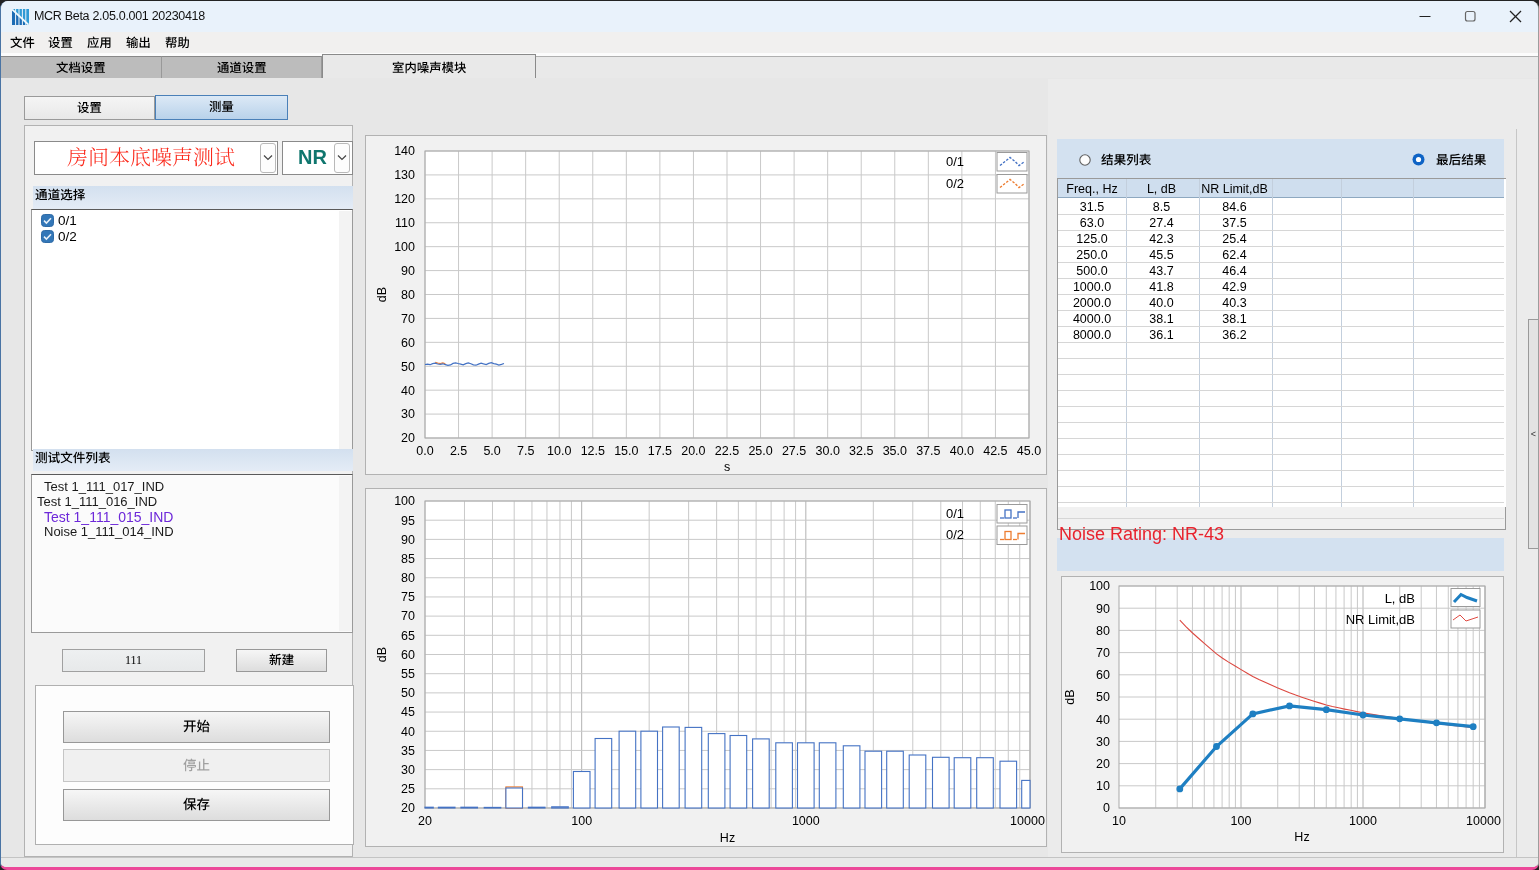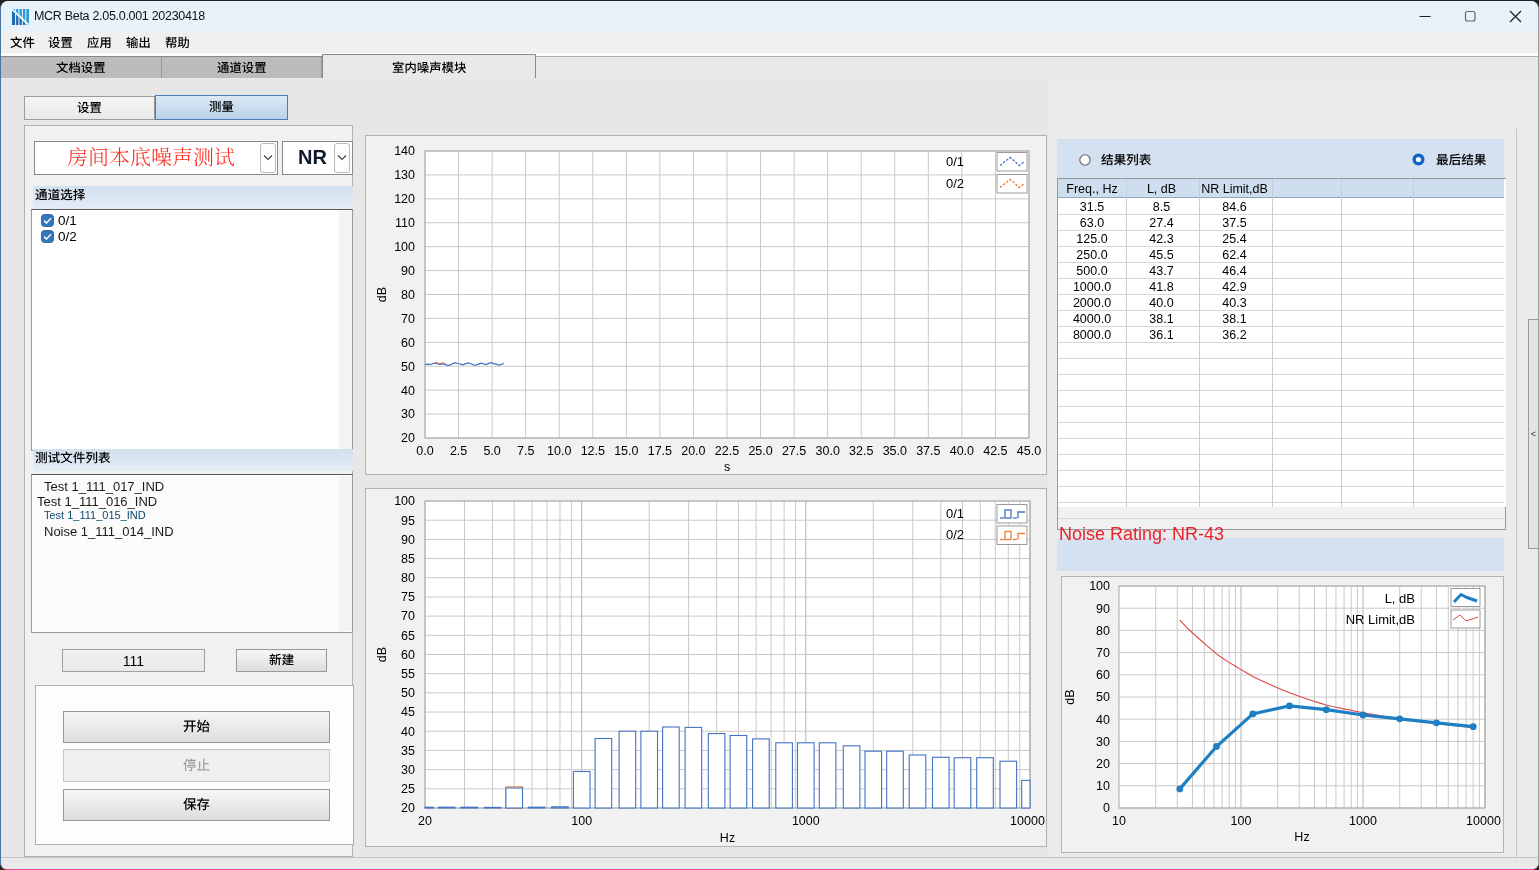--- a/index.html
+++ b/index.html
@@ -1,19 +1,19 @@
 <!DOCTYPE html>
 <html><head><meta charset="utf-8"><style>
 html,body{margin:0;padding:0;background:#232323;width:1539px;height:870px;overflow:hidden}
 *{box-sizing:border-box}
 body{font-family:"Liberation Sans",sans-serif;-webkit-font-smoothing:antialiased}
 .ab{position:absolute}
 .cj{display:inline-block;vertical-align:middle}
 .tc{font-size:12.5px;color:#000;white-space:nowrap}
-#win{position:absolute;left:0;top:1px;width:1539px;height:869px;background:#e7e7e7;border-radius:8px 8px 7px 7px;overflow:hidden;border-left:1px solid #4a74a4;border-right:1px solid #9d9d9d;border-bottom:1px solid #ec4899}
+#win{position:absolute;left:0;top:1px;width:1539px;height:869px;background:#e7e7e7;border-radius:8px 8px 7px 7px;overflow:hidden;border-left:1px solid #4a74a4;border-right:1px solid #9d9d9d;border-bottom:3px solid #ec4899}
 .panelbox{border:1px solid #b2b2b2;background:#f1f1f1}
 .btn{background:linear-gradient(#f6f6f6,#dddddd);border:1px solid #989898;display:flex;align-items:center;justify-content:center}
 </style></head><body>
 <div id="win">
 <div class="ab" style="left:0;top:0;width:1539px;height:31px;background:#e9f2fb"></div>
     <svg class="ab" style="left:11px;top:8px" width="17" height="16" viewBox="0 0 17 16">
 <rect x="0.5" y="0" width="16.5" height="16" fill="#2e9ad5"></rect>
 <polygon points="0,1.2 14.8,16 0,16" fill="#1d6cb4"></polygon>
 <g stroke="#eef4fa" stroke-width="1">
 <line x1="3.6" y1="0" x2="3.6" y2="16"></line>
@@ -125,21 +125,21 @@
           <path transform="translate(5000,0)" d="M178 464V317C178 185 161 47 42 -66L55 -79C181 8 218 126 228 232H762V168H770C788 168 816 180 817 187V426C833 429 849 437 855 444L785 498L754 464H243L178 494ZM231 261 232 317V434H473V261ZM526 261V434H762V261ZM471 835V730H62L71 700H471V584H121L130 555H873C887 555 896 560 899 570C867 600 817 639 817 639L772 584H525V700H910C924 700 934 705 937 716C902 746 850 784 850 784L803 730H525V799C549 802 560 812 562 826Z"></path>
           <path transform="translate(6000,0)" d="M535 622 447 645C446 246 450 68 229 -61L243 -79C500 42 491 237 498 600C521 600 532 610 535 622ZM495 179 483 171C533 128 593 51 608 -7C670 -51 710 88 495 179ZM314 793V198H322C348 198 364 210 364 215V735H589V218H596C618 218 639 231 639 236V731C661 733 672 740 680 747L613 800L585 765H376ZM946 806 859 816V16C859 0 854 -6 836 -6C818 -6 727 2 727 2V-14C766 -18 790 -26 803 -35C816 -45 821 -60 823 -76C901 -68 909 -37 909 10V780C933 783 943 792 946 806ZM809 691 724 701V140H734C752 140 773 153 773 161V665C798 668 806 677 809 691ZM98 201C87 201 57 201 57 201V179C77 177 90 175 103 166C123 151 129 74 116 -26C117 -56 126 -75 143 -75C174 -75 191 -50 193 -10C197 71 171 120 170 163C169 187 175 217 182 248C192 293 254 514 285 635L266 638C134 257 134 257 121 223C113 201 109 201 98 201ZM51 600 41 592C77 564 121 511 134 471C194 433 234 554 51 600ZM118 827 108 817C151 790 202 737 217 693C281 656 315 788 118 827Z"></path>
           <path transform="translate(7000,0)" d="M791 805 780 798C810 766 845 711 855 670C909 629 959 739 791 805ZM110 832 97 825C140 778 195 698 210 639C270 597 311 725 110 832ZM221 530C240 534 253 541 257 548L199 597L170 566H42L51 536H169V81C169 64 165 58 136 44L172 -27C181 -24 193 -12 198 6C267 76 328 147 360 184L349 196C304 159 259 122 221 93ZM597 459 559 412H318L326 382H461V96C390 76 331 61 297 54L331 -9C339 -6 347 2 350 14C490 64 597 108 675 139L670 155L514 111V382H641C655 382 664 387 666 398C639 425 597 459 597 459ZM887 651 844 598H718C717 660 717 724 718 789C742 792 752 803 753 816L659 828C659 748 660 671 662 598H304L312 568H664C676 288 719 72 855 -33C891 -65 944 -88 963 -62C969 -52 967 -39 942 -7L956 140L944 142C933 101 919 56 908 31C900 11 896 10 881 23C762 112 727 321 719 568H940C954 568 964 573 967 584C936 613 887 651 887 651Z"></path>
         </g>
       </svg></div>
     <div class="ab" style="left:259px;top:142px;width:16px;height:30px;background:#fdfdfd;border:1px solid #b9b9b9;border-radius:3px"></div>
     <svg class="ab" style="left:262px;top:153px" width="10" height="8">
       <path d="M1 1.5 L5 5.5 L9 1.5" fill="none" stroke="#444" stroke-width="1.2"></path>
     </svg>
     <div class="ab" style="left:281px;top:140px;width:71px;height:34px;background:#fff;border:1px solid #8a8a8a"></div>
-    <div class="ab" style="left:297px;top:145px;font-size:20px;font-weight:600;color:#0f172a">NR</div>
+    <div class="ab" style="left:297px;top:145px;font-size:20px;font-weight:600;color:#0f766e">NR</div>
     <div class="ab" style="left:333px;top:142px;width:16px;height:30px;background:#fdfdfd;border:1px solid #b9b9b9;border-radius:3px"></div>
     <svg class="ab" style="left:336px;top:153px" width="10" height="8">
       <path d="M1 1.5 L5 5.5 L9 1.5" fill="none" stroke="#444" stroke-width="1.2"></path>
     </svg>
     <div class="ab" style="left:32px;top:185px;width:320px;height:23px;background:linear-gradient(#d3e0ef,#e4ecf6)"></div>
     <div class="ab" style="left:34px;top:184.8px"><svg class="cj" width="50.4" height="14.6" viewBox="0 0 50.4 14.6">
         <g fill="#000" transform="translate(0,11.28) scale(0.01260,-0.01260)">
           <path transform="translate(0,0)" d="M57 750C116 698 193 625 229 579L298 643C260 688 180 758 121 806ZM264 466H38V378H173V113C130 94 81 53 33 3L91 -76C139 -12 187 47 221 47C243 47 276 14 317 -9C387 -51 469 -62 593 -62C701 -62 873 -57 946 -52C947 -27 961 15 971 39C868 27 709 19 596 19C485 19 398 25 332 65C302 84 282 100 264 111ZM366 810V736H759C725 710 685 684 646 664C598 685 548 705 505 720L445 668C499 647 562 620 618 593H362V75H451V234H596V79H681V234H831V164C831 152 828 148 815 147C804 147 765 147 724 148C735 127 745 96 749 72C813 72 856 73 885 86C914 99 922 120 922 162V593H789L790 594C772 604 750 616 726 627C797 668 868 719 920 769L863 815L844 810ZM831 523V449H681V523ZM451 381H596V305H451ZM451 449V523H596V449ZM831 381V305H681V381Z"></path>
           <path transform="translate(1000,0)" d="M56 760C108 708 170 636 197 590L274 642C245 689 181 758 129 806ZM471 364H778V293H471ZM471 230H778V158H471ZM471 498H778V427H471ZM382 566V89H871V566H636C647 588 658 614 669 640H950V717H773C795 748 819 784 841 818L750 844C734 807 704 755 678 717H503L557 741C544 771 513 817 487 850L407 817C430 787 454 747 468 717H312V640H567C561 616 554 589 547 566ZM269 486H48V398H178V103C134 85 83 47 35 0L92 -79C141 -19 192 36 228 36C252 36 284 8 328 -16C400 -54 486 -66 605 -66C702 -66 871 -60 941 -55C943 -29 957 13 967 37C870 25 719 17 608 17C500 17 411 24 345 59C312 76 289 93 269 103Z"></path>
           <path transform="translate(2000,0)" d="M53 760C110 711 178 641 207 593L284 652C252 700 184 767 125 813ZM436 814C412 726 370 638 316 580C338 570 377 545 394 530C417 558 440 592 460 631H598V497H319V414H492C477 298 439 210 294 159C315 141 341 105 352 81C520 148 569 263 587 414H674V207C674 118 692 90 776 90C792 90 848 90 865 90C932 90 956 123 966 253C939 259 900 274 882 290C880 191 875 178 855 178C843 178 800 178 791 178C770 178 767 181 767 207V414H954V497H692V631H913V711H692V840H598V711H497C508 738 517 766 525 794ZM260 460H51V372H169V89C127 67 82 33 40 -6L103 -89C158 -26 212 28 250 28C272 28 302 -1 343 -25C409 -63 490 -75 608 -75C705 -75 866 -69 943 -64C944 -38 959 9 969 34C871 22 717 14 609 14C504 14 419 20 357 57C311 84 288 108 260 112Z"></path>
@@ -166,23 +166,23 @@
           <path transform="translate(2000,0)" d="M418 823C446 775 474 712 486 671H48V579H204C261 432 336 305 433 201C326 113 193 51 31 7C50 -15 79 -59 90 -82C254 -31 391 38 503 133C612 38 746 -33 908 -77C923 -50 951 -10 972 11C816 49 685 115 577 202C672 303 746 427 800 579H957V671H503L592 699C579 741 547 805 518 853ZM505 267C418 356 350 461 302 579H693C648 454 586 352 505 267Z"></path>
           <path transform="translate(3000,0)" d="M316 352V259H597V-84H692V259H959V352H692V551H913V644H692V832H597V644H485C497 686 507 729 516 773L425 792C403 665 361 536 304 455C328 445 368 422 386 409C411 448 434 497 454 551H597V352ZM257 840C205 693 118 546 26 451C42 429 69 378 78 355C105 384 131 416 156 451V-83H247V596C285 666 319 740 346 813Z"></path>
           <path transform="translate(4000,0)" d="M631 732V165H724V732ZM837 837V32C837 16 832 10 815 10C799 10 746 10 692 11C705 -14 719 -55 723 -80C802 -80 854 -78 887 -63C920 -48 933 -23 933 32V837ZM177 294C222 260 278 215 315 180C250 91 167 26 71 -11C90 -30 115 -67 128 -91C348 9 498 208 546 557L488 574L470 571H265C278 614 291 658 301 703H571V794H56V703H205C172 557 119 423 42 336C63 321 100 289 115 271C161 328 201 401 234 484H443C426 401 399 327 366 262C329 295 274 336 232 365Z"></path>
           <path transform="translate(5000,0)" d="M245 -84C270 -67 311 -53 594 34C588 54 580 92 578 118L346 51V250C400 287 450 329 491 373C568 164 701 15 909 -55C923 -29 950 8 971 28C875 55 795 101 729 162C790 198 859 245 918 291L839 348C798 308 733 258 676 219C637 266 606 320 583 378H937V459H545V534H863V611H545V681H905V763H545V844H450V763H103V681H450V611H153V534H450V459H61V378H372C280 300 148 229 29 192C50 173 78 138 92 116C143 135 196 159 248 189V73C248 32 224 11 204 1C219 -18 239 -60 245 -84Z"></path>
         </g>
       </svg></div>
     <div class="ab" style="left:30px;top:473px;width:322px;height:159px;background:#fbfbfb;border:1px solid #9a9a9a;border-top:1px solid #5a5a5a"></div>
     <div class="ab" style="left:338px;top:475px;width:13px;height:155px;background:#f3f3f3"></div>
     <div class="ab" style="left:43px;top:477.5px;font-size:13px;color:#1a1a1a">Test 1_111_017_IND</div>
     <div class="ab" style="left:36px;top:492.6px;font-size:13px;color:#1a1a1a">Test 1_111_016_IND</div>
-    <div class="ab" style="left:43px;top:507.7px;font-size:11px;color:#0c4a6e">Test 1_111_015_IND</div>
+    <div class="ab" style="left:43px;top:507.7px;font-size:14px;color:#6d28d9">Test 1_111_015_IND</div>
     <div class="ab" style="left:43px;top:522.8px;font-size:13px;color:#1a1a1a">Noise 1_111_014_IND</div>
-    <div class="ab" style="left:61px;top:648px;width:143px;height:23px;background:linear-gradient(#eef0f1,#e7e9ea);border:1px solid #a0a0a0;display:flex;align-items:center;justify-content:center;font-size:14px;font-family:Liberation Sans, sans-serif">111</div>
+    <div class="ab" style="left:61px;top:648px;width:143px;height:23px;background:linear-gradient(#eef0f1,#e7e9ea);border:1px solid #a0a0a0;display:flex;align-items:center;justify-content:center;font-size:12px;font-family:Liberation Serif, serif">111</div>
     <div class="ab btn" style="left:235px;top:648px;width:91px;height:23px">
       <svg class="cj" width="25.2" height="14.6" viewBox="0 0 25.2 14.6">
         <g fill="#000" transform="translate(0,11.28) scale(0.01260,-0.01260)">
           <path transform="translate(0,0)" d="M357 204C387 155 422 89 438 47L503 86C487 127 452 190 420 238ZM126 231C106 173 74 113 35 71C53 60 84 38 98 25C137 71 177 144 200 212ZM551 748V400C551 269 544 100 464 -17C484 -27 521 -56 536 -74C626 55 639 255 639 400V422H768V-79H860V422H962V510H639V686C741 703 851 728 935 760L860 830C788 798 662 767 551 748ZM206 828C219 802 232 771 243 742H58V664H503V742H339C327 775 308 816 291 849ZM366 663C355 620 334 559 316 516H176L233 531C229 567 213 621 193 661L117 643C135 603 148 551 152 516H42V437H242V345H47V264H242V27C242 17 239 14 228 14C217 13 186 13 153 14C165 -8 177 -42 180 -65C231 -65 268 -63 294 -50C320 -37 327 -15 327 25V264H505V345H327V437H519V516H401C418 554 436 601 453 645Z"></path>
           <path transform="translate(1000,0)" d="M392 764V690H571V628H332V555H571V489H385V416H571V351H378V282H571V216H337V142H571V57H660V142H936V216H660V282H901V351H660V416H884V555H946V628H884V764H660V844H571V764ZM660 555H799V489H660ZM660 628V690H799V628ZM94 379C94 391 121 406 140 416H247C236 337 219 268 197 208C174 246 154 291 138 345L68 320C92 239 122 175 159 124C125 62 82 13 32 -22C52 -34 86 -66 100 -84C146 -49 186 -3 220 55C325 -39 466 -62 644 -62H931C936 -36 952 5 966 25C906 23 694 23 646 23C486 24 353 44 258 132C298 227 326 345 341 489L287 501L271 499H207C254 574 303 666 345 760L286 798L254 785H60V702H222C184 617 139 541 123 517C102 484 76 458 57 453C69 434 88 397 94 379Z"></path>
         </g>
       </svg>
     </div>
     <div class="ab" style="left:34px;top:684px;width:319px;height:160px;background:#fdfdfd;border:1px solid #b0b0b0"></div>
     <div class="ab btn" style="left:62px;top:710px;width:267px;height:32px">

